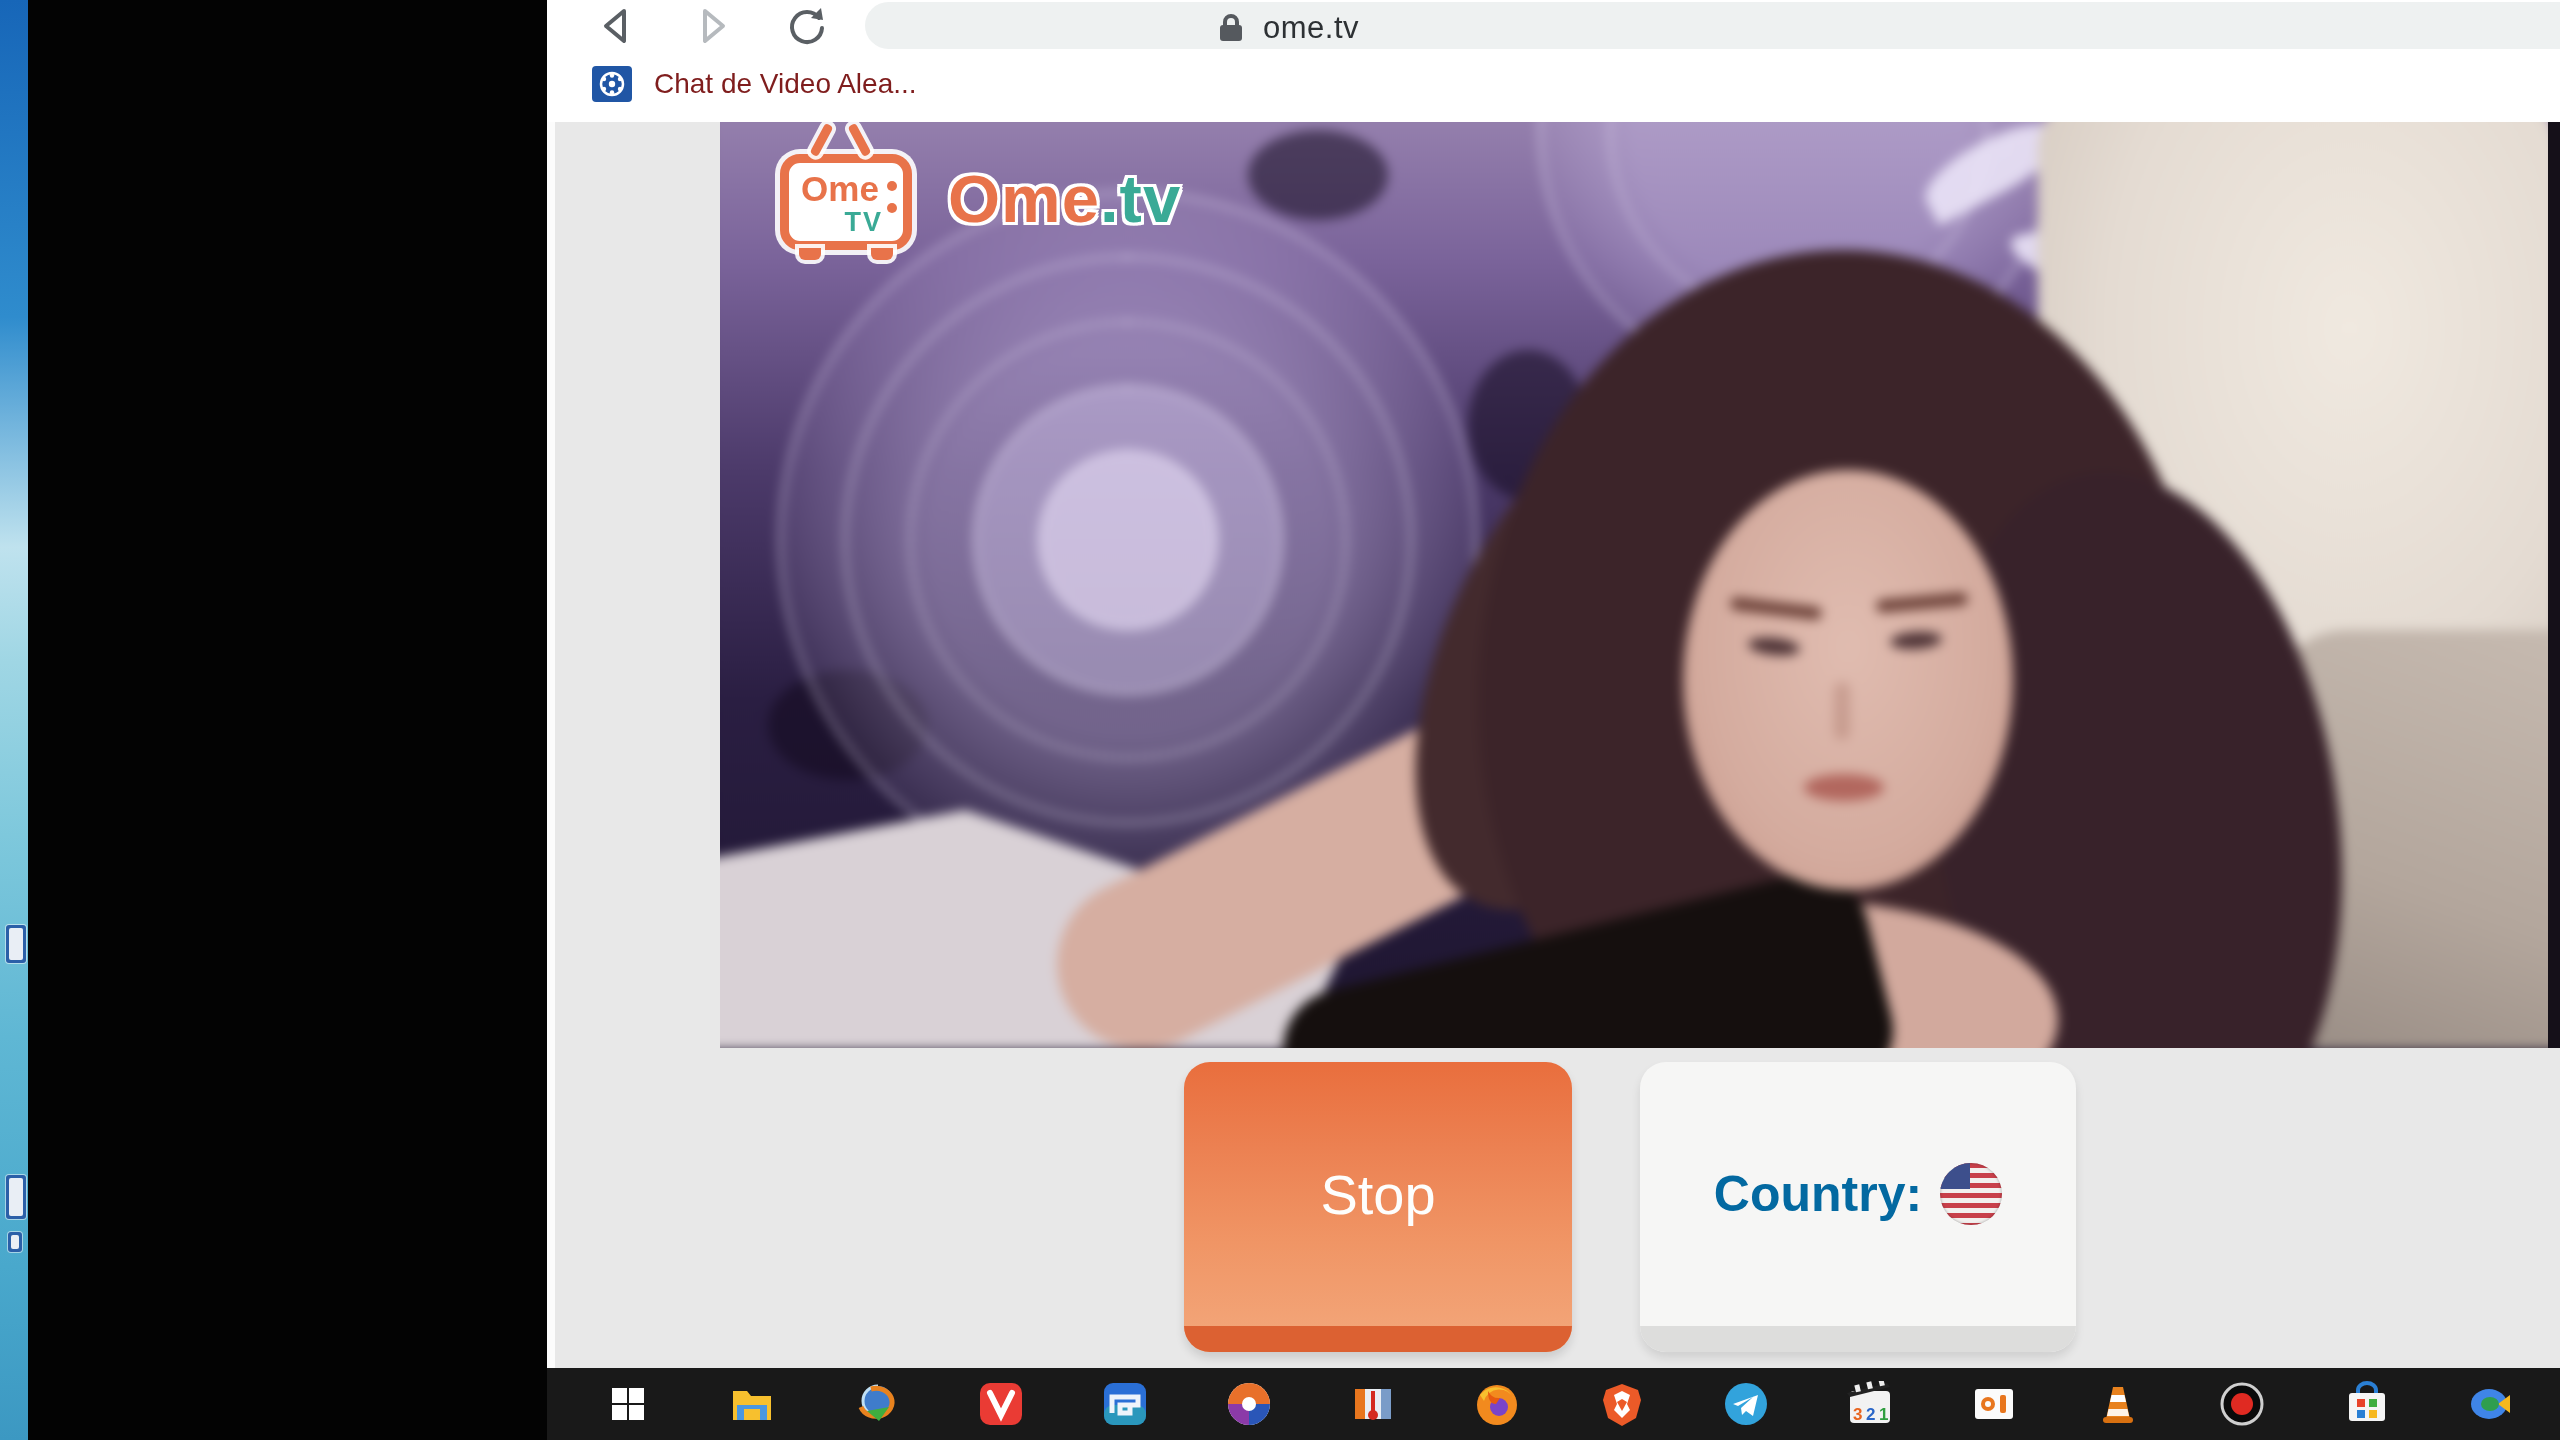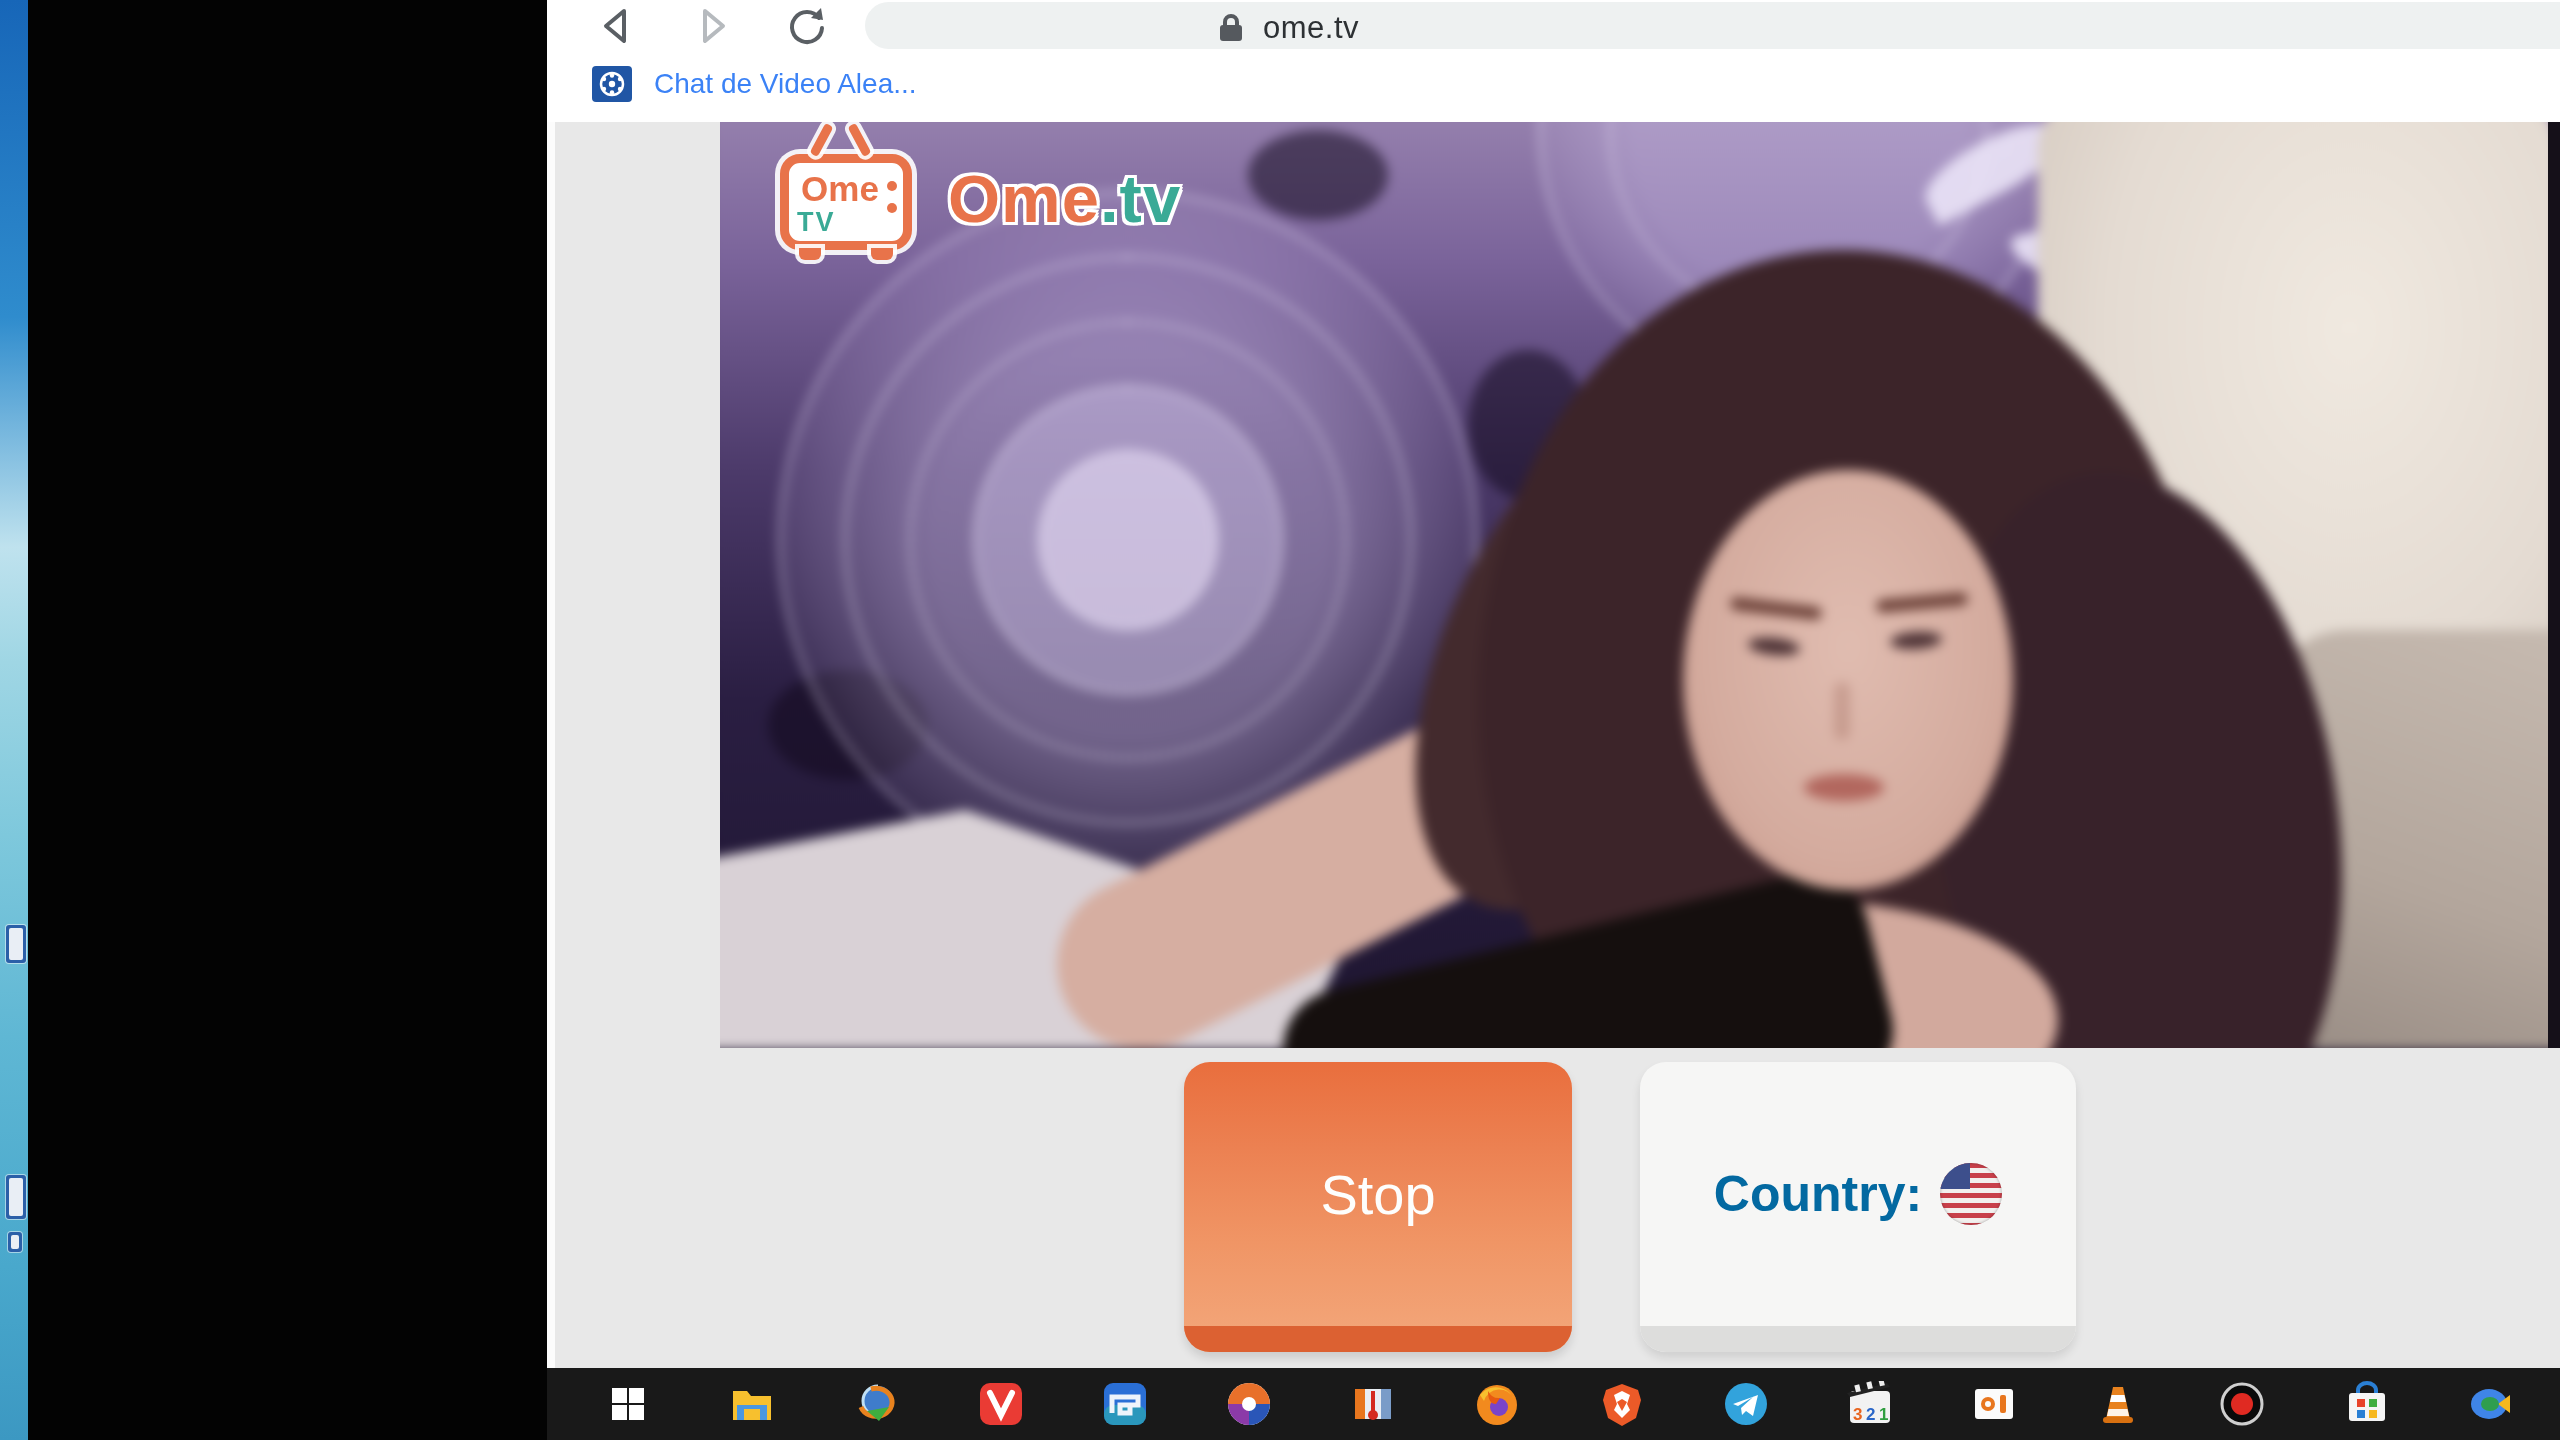--- a/index.html
+++ b/index.html
@@ -15,21 +15,21 @@
   #desktop-black { position:absolute; left:28px; top:0; width:519px; height:1440px; background:#030303; }
 
   
   #browser-top { position:absolute; left:547px; top:0; width:2013px; height:122px; background:#ffffff; }
   .nav-ico { position:absolute; top:4px; width:44px; height:44px; }
   #address-pill { position:absolute; left:318px; top:2px; width:1697px; height:47px;
     background:#eef1f1; border-radius:24px 0 0 24px; }
   #url-text { position:absolute; left:398px; top:8px; font-size:31px; color:#2d3134; letter-spacing:.5px; }
   #lock { position:absolute; left:352px; top:11px; }
   #bookmark { position:absolute; left:45px; top:64px; height:40px; display:flex; align-items:center; gap:22px; }
-  #bookmark-label { font-size:28px; color:#3b82f6; }
+  #bookmark-label { font-size:28px; color:#7f1d1d; }
 
   
   #page { position:absolute; left:547px; top:122px; width:2013px; height:1246px; background:#e8e8e8; }
   #page-white-edge { position:absolute; left:0; top:0; width:8px; height:1246px; background:#fcfcfc; }
 
   
   #video { position:absolute; left:173px; top:0px; width:1828px; height:926px; background:#241a36; overflow:hidden; }
   #video-blur { position:absolute; left:-12px; top:-12px; right:-12px; bottom:-12px; filter:blur(6px); }
   .vbase { position:absolute; left:0; top:0; width:100%; height:100%;
     background:linear-gradient(180deg,#9681ae 0%,#7a639a 16%,#4c3a6a 38%,#2a1e42 62%,#1d152f 100%); }
@@ -83,21 +83,21 @@
   #tv-badge { position:absolute; left:0; top:22px; width:132px; height:96px; background:#fff;
     border:9px solid #e8734a; border-radius:20px; box-shadow:0 0 0 5px rgba(255,255,255,.9); }
   #tv-badge .ant1,#tv-badge .ant2 { position:absolute; width:9px; height:34px; background:#e8734a; border-radius:4px; box-shadow:0 0 0 4px rgba(255,255,255,.9); }
   #tv-badge .ant1 { left:28px; top:-40px; transform:rotate(28deg); }
   #tv-badge .ant2 { left:66px; top:-40px; transform:rotate(-28deg); }
   #tv-badge .foot1,#tv-badge .foot2 { position:absolute; width:22px; height:12px; background:#e8734a; bottom:-19px; border-radius:0 0 6px 6px; box-shadow:0 0 0 4px rgba(255,255,255,.9);}
   #tv-badge .foot1 { left:10px; } #tv-badge .foot2 { right:10px; }
   #tv-badge .dot { position:absolute; right:6px; width:10px; height:10px; border-radius:50%; background:#e8734a; }
   #tv-badge .dot.d1 { top:18px; } #tv-badge .dot.d2 { top:40px; }
   #badge-ome { position:absolute; left:8px; top:6px; width:86px; text-align:center; font-size:35px; font-weight:bold; color:#e8734a; }
-  #badge-tv { position:absolute; left:8px; top:44px; width:86px; text-align:left; font-size:27px; font-weight:bold; color:#3aaa96; letter-spacing:2px; }
+  #badge-tv { position:absolute; left:8px; top:44px; width:86px; text-align:right; font-size:27px; font-weight:bold; color:#3aaa96; letter-spacing:2px; }
   #wm-text { position:absolute; left:168px; top:28px; font-size:67px; font-weight:bold; letter-spacing:1px;
     text-shadow:3px 0 0 #fff,-3px 0 0 #fff,0 3px 0 #fff,0 -3px 0 #fff,3px 3px 0 #fff,-3px -3px 0 #fff,3px -3px 0 #fff,-3px 3px 0 #fff; }
   #wm-text .o { color:#e8734a; } #wm-text .t { color:#3aaa96; }
 
   #video-edge { position:absolute; left:2001px; top:0px; width:12px; height:926px; background:#151019; }
 
   
   .ctl { position:absolute; top:940px; height:290px; border-radius:26px; }
   .ctl .lip { position:absolute; left:0; right:0; bottom:0; height:26px; border-radius:0 0 26px 26px; }
   .ctl .lbl { position:absolute; left:0; right:0; top:0; bottom:26px; display:flex; align-items:center; justify-content:center; gap:18px; }

